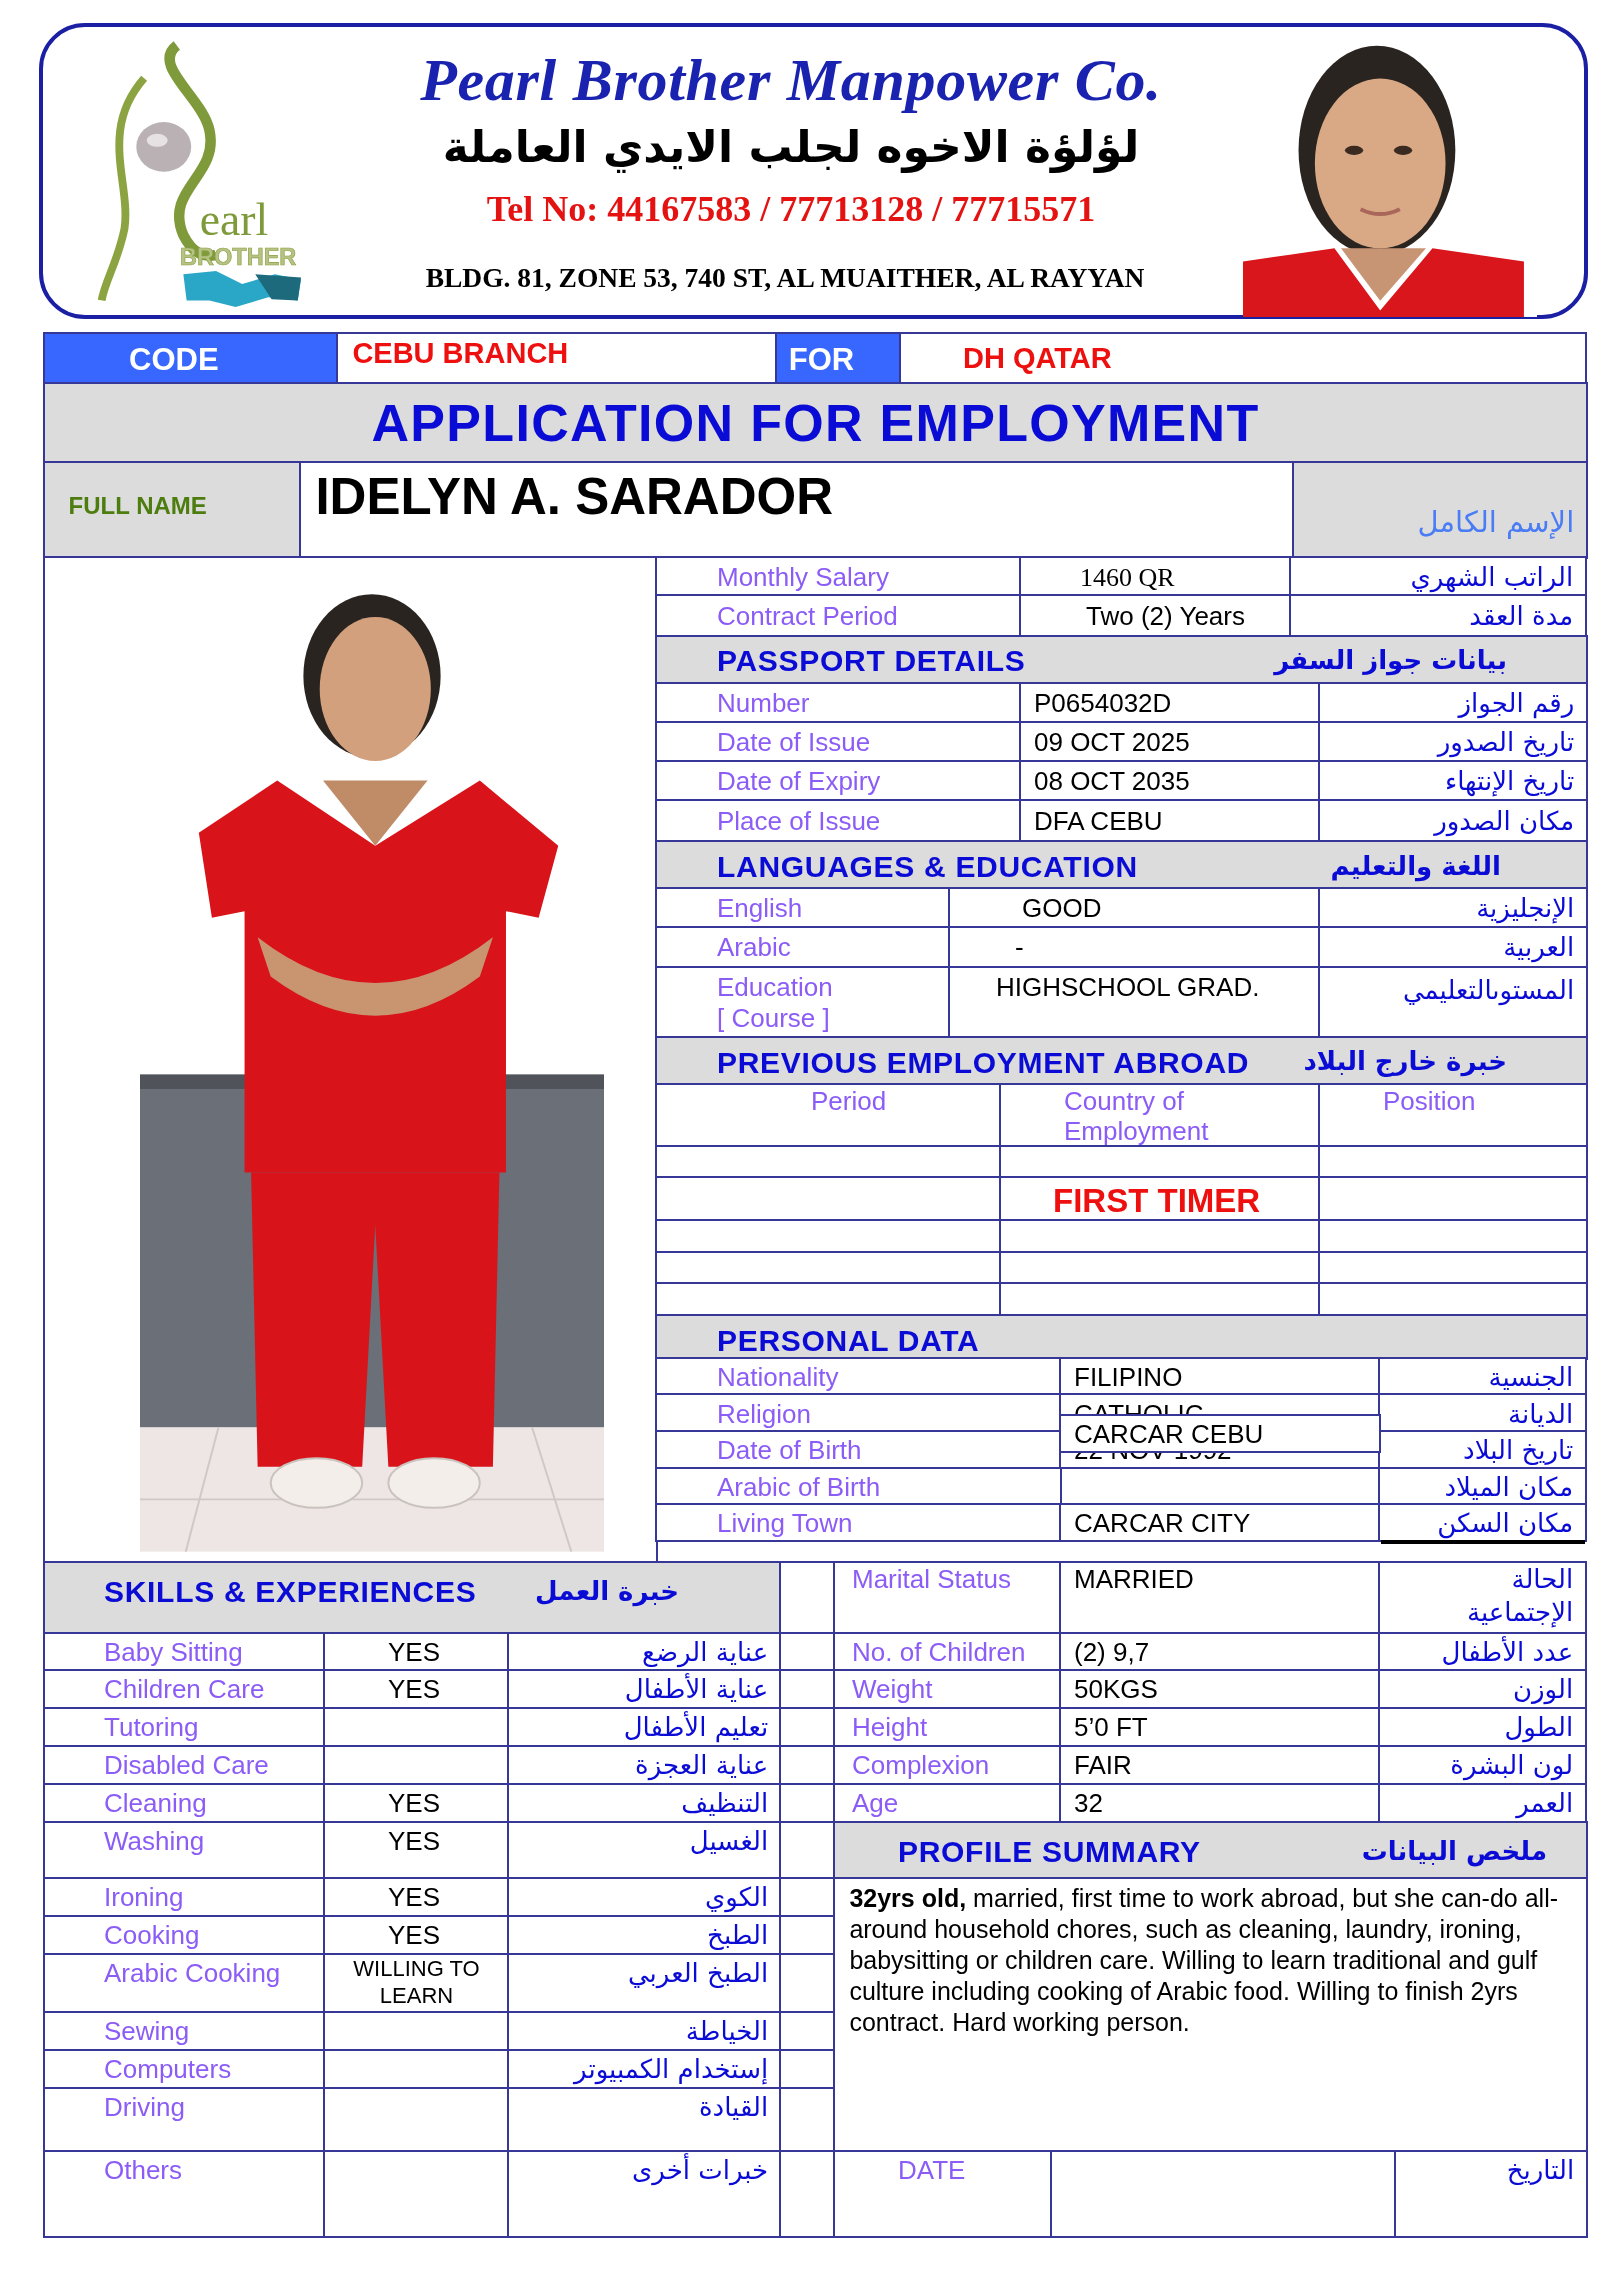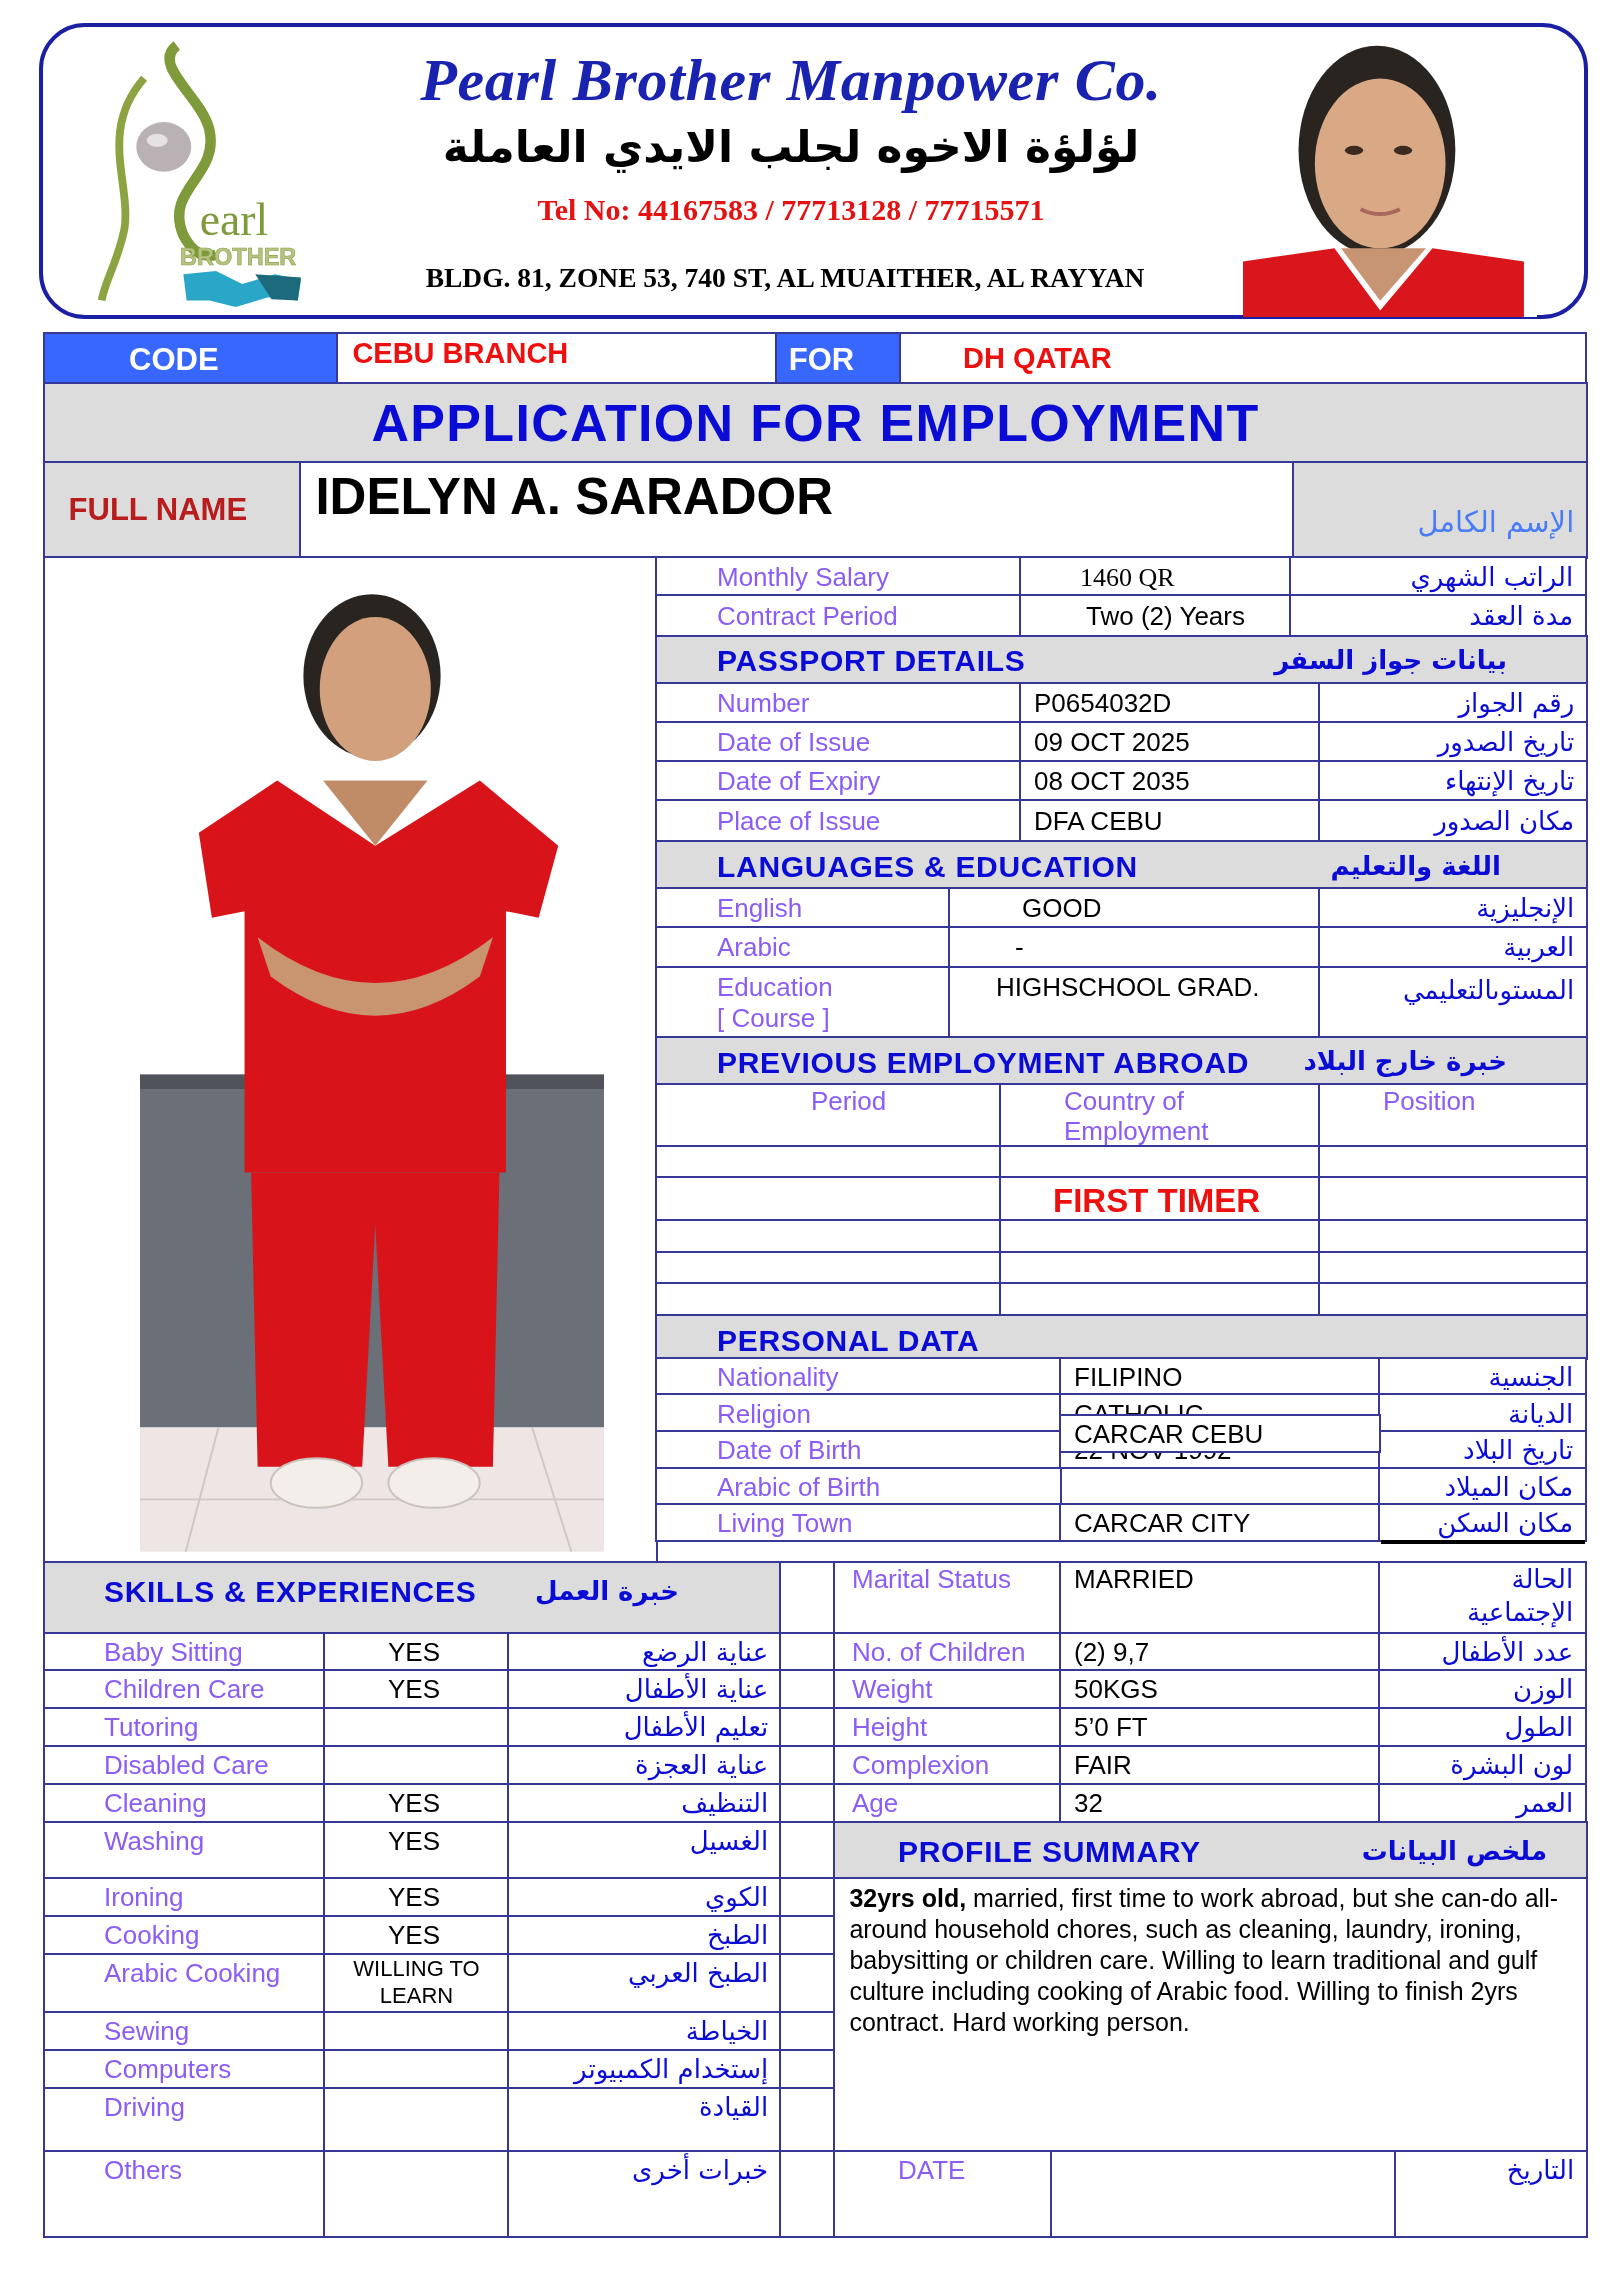--- a/index.html
+++ b/index.html
@@ -4,42 +4,42 @@
 <style>
   * { box-sizing: border-box; margin: 0; padding: 0; }
   html, body { width: 1623px; height: 2295px; background: #ffffff; overflow: hidden; }
   body { position: relative; font-family: "Liberation Sans", sans-serif; }
   .abs { position: absolute; }
 
   
   .header-box { left: 39px; top: 23px; width: 1549px; height: 296px; border: 4.6px solid #1a1fa3; border-radius: 46px; background: #fff; }
   .company-en { left: 366px; top: 46px; width: 850px; text-align: center; font-family: "Liberation Serif", serif; font-style: italic; font-weight: bold; font-size: 60px; color: #1a22b0; letter-spacing: 0.7px; }
   .company-ar { left: 366px; top: 121px; width: 850px; text-align: center; font-family: "DejaVu Sans", sans-serif; font-weight: bold; font-size: 44px; color: #000; direction: rtl; }
-  .tel { left: 366px; top: 191px; width: 850px; text-align: center; font-family: "Liberation Serif", serif; font-weight: bold; font-size: 30px; color: #e51212; line-height: 37px; }
+  .tel { left: 366px; top: 191px; width: 850px; text-align: center; font-family: "Liberation Serif", serif; font-weight: bold; font-size: 36px; color: #e51212; line-height: 37px; }
   .address { left: 327px; top: 262px; width: 916px; text-align: center; font-family: "Liberation Serif", serif; font-weight: bold; font-size: 27.5px; color: #000; }
 
   
   .logo { left: 85px; top: 39px; width: 249px; height: 268px; }
   
   .headshot { left: 1243px; top: 36px; width: 294px; height: 281px; overflow: hidden; }
 
   
   .cell { position: absolute; border: 2.6px solid #363797; background: #fff; overflow: hidden; }
   .grey { background: #dcdcdc; }
   .blue-fill { background: #3767ff; }
   .lbl { position: absolute; color: #8b5cf6; font-size: 26px; white-space: nowrap; }
   .val { position: absolute; color: #000; font-size: 26px; white-space: nowrap; }
   .ar { position: absolute; color: #0b0bd6; font-size: 26px; direction: rtl; font-family: "DejaVu Sans", sans-serif; white-space: nowrap; }
   .sec { position: absolute; color: #0b0bd6; font-weight: bold; font-size: 30px; white-space: nowrap; letter-spacing: 0.7px; }
   .sec-ar { position: absolute; color: #0b0bd6; font-weight: bold; font-size: 26px; direction: rtl; font-family: "DejaVu Sans", sans-serif; white-space: nowrap; }
 
   .code-lbl { color: #fff; font-weight: bold; font-size: 31px; }
   .red-val { color: #ee0f0f; font-weight: bold; font-size: 29px; }
   .title { color: #0b0bd6; font-weight: bold; font-size: 52px; letter-spacing: 1.3px; }
-  .fullname-lbl { color: #b91c1c; font-weight: bold; font-size: 31px; }
+  .fullname-lbl { color: #4d7c0f; font-weight: bold; font-size: 24px; }
   .fullname { color: #000; font-weight: bold; font-size: 51px; }
   .ar-light { color: #4a7cf5; font-size: 29px; }
   .first-timer { color: #ee0f0f; font-weight: bold; font-size: 33px; }
   .summary { color: #000; font-size: 25px; line-height: 31px; white-space: normal; }
   .contact { color: #000; font-weight: bold; font-size: 35px; white-space: nowrap; }
   .black-line { position: absolute; height: 3.9px; background: #000; }
 </style>
 </head>
 <body>
 

